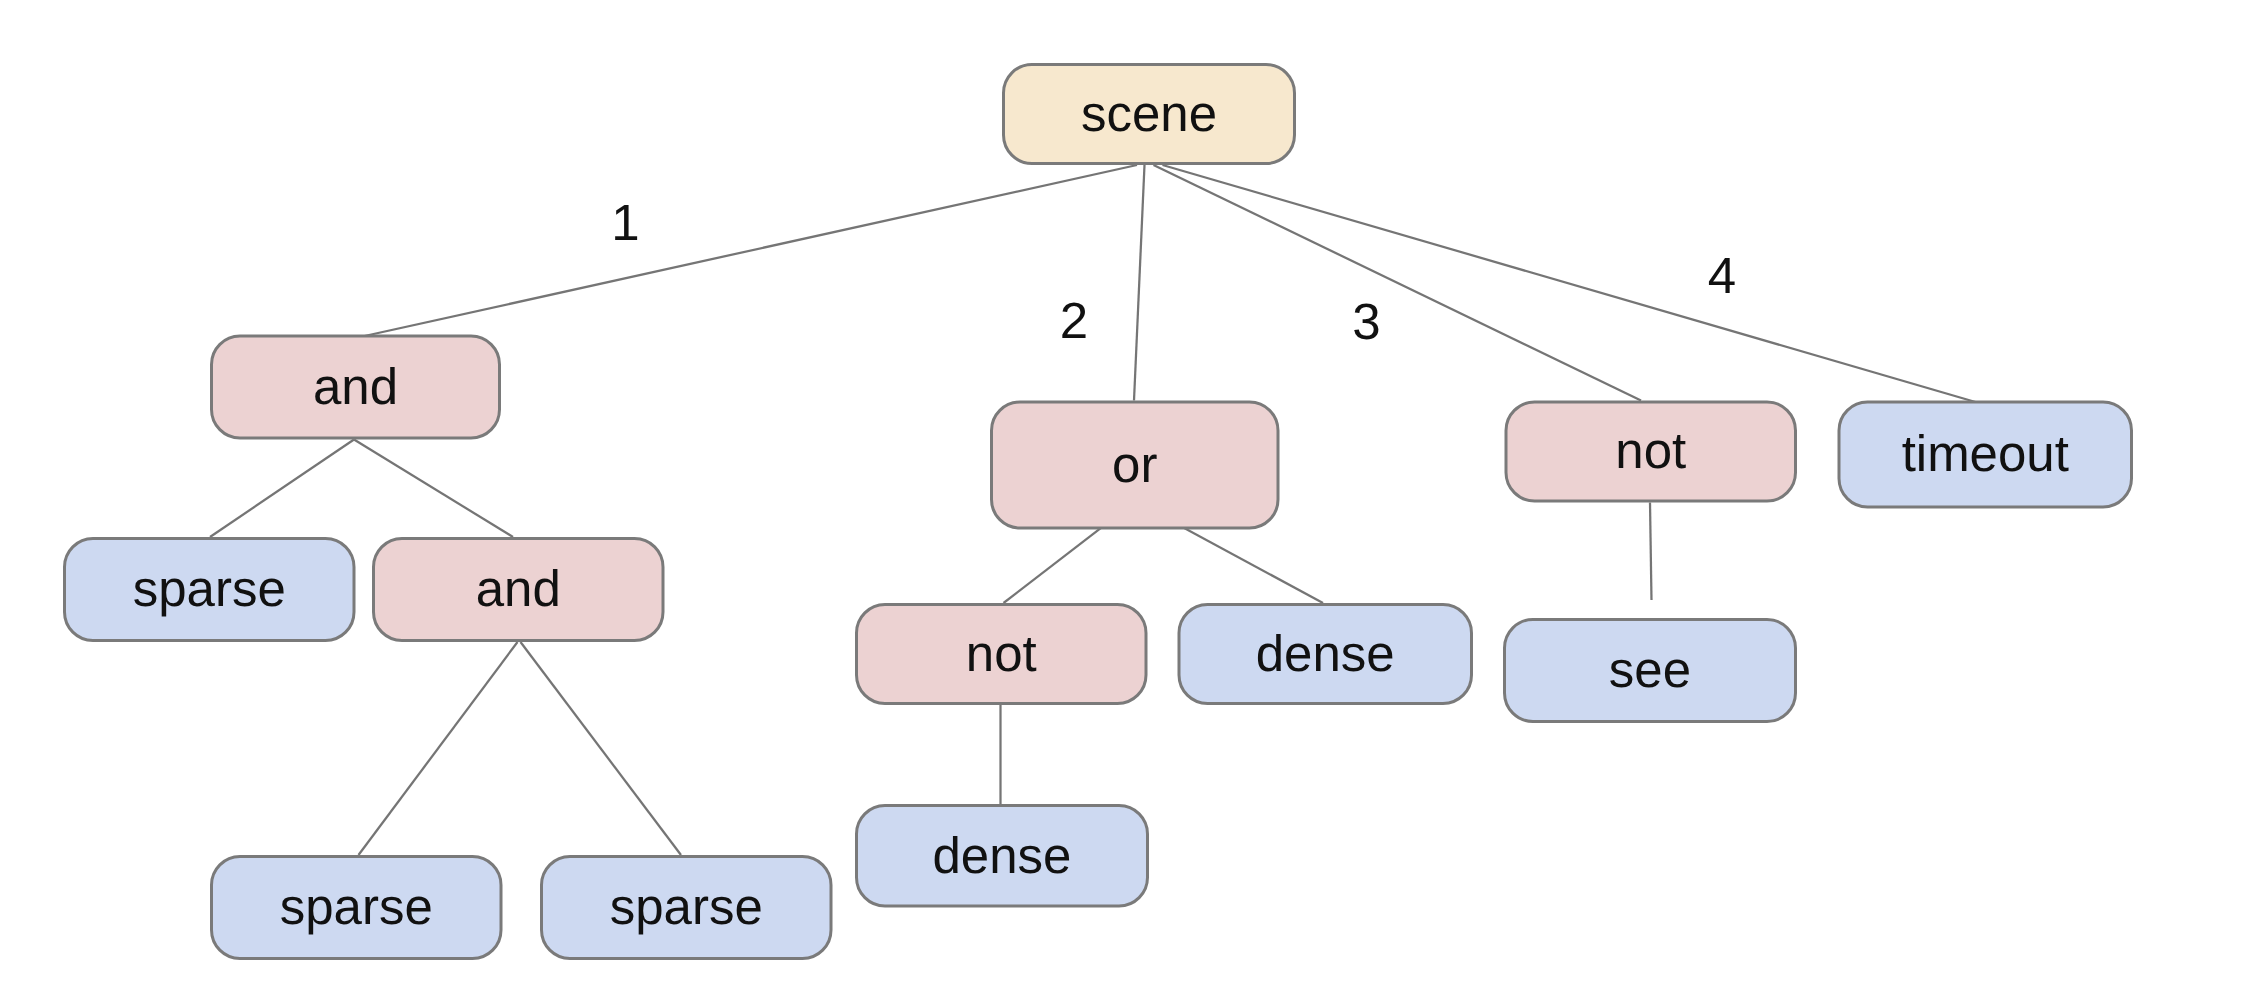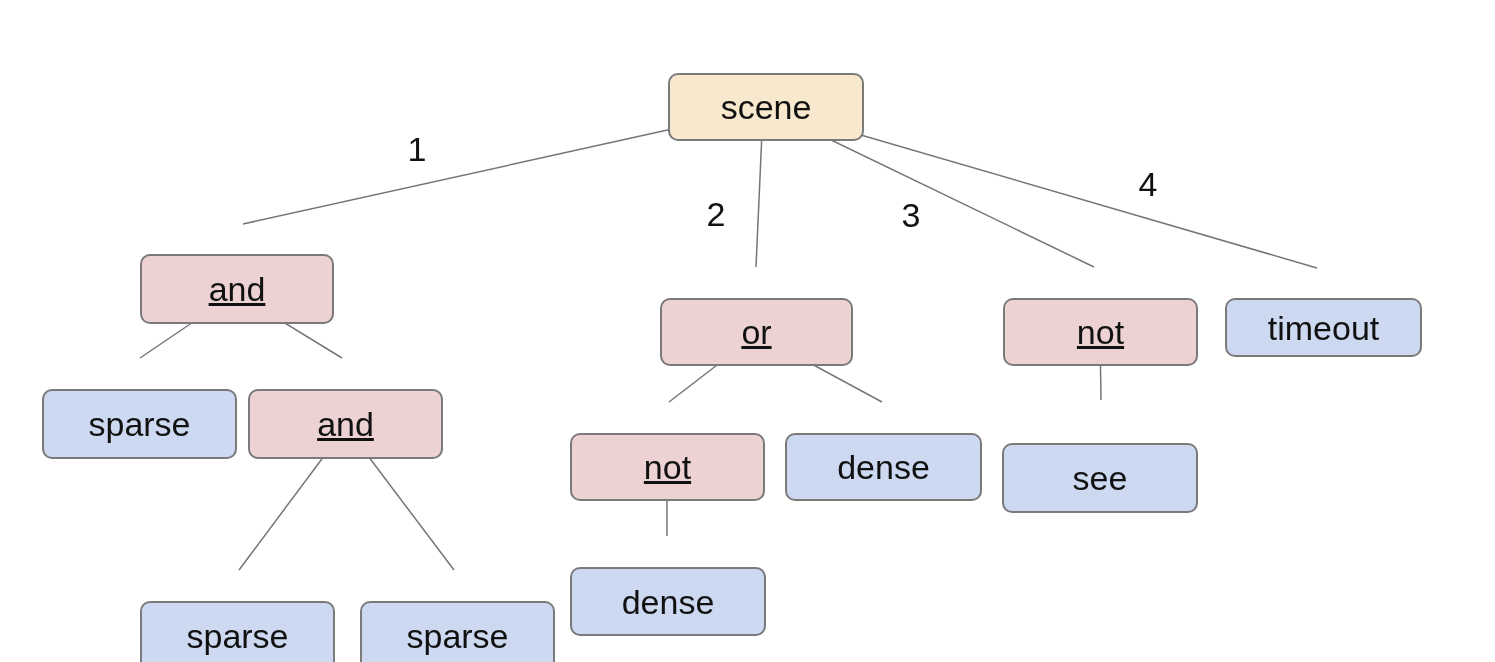--- a/index.html
+++ b/index.html
@@ -22,31 +22,30 @@
     pointer-events: none;
   }
   svg.edges line {
     stroke: var(--line, #757575);
     stroke-width: 1.5;
   }
   .node {
     position: absolute;
     box-sizing: border-box;
     border: 2px solid var(--border, #7a7a7a);
-    border-radius: 10px;
+    border-radius: 20px;
     display: flex;
     align-items: center;
     justify-content: center;
     font-size: 34px;
     color: var(--text, #111111);
     line-height: 1;
-    margin-top: 31px;
   }
   .node.root { background: var(--root-fill, #f7e8ce); }
-  .node.op   { background: var(--operator-fill, #ecd2d2); text-decoration: underline; }
+  .node.op   { background: var(--operator-fill, #ecd2d2); }
   .node.leaf { background: var(--leaf-fill, #cdd9f1); }
   .edge-label {
     position: absolute;
     transform: translate(-50%, -50%);
     font-size: 34px;
     color: var(--text, #111111);
     line-height: 1;
   }
 </style>
 </head>
@@ -70,29 +69,29 @@
   </svg>
 
   <div class="node root" style="left:668px; top:42px; width:196px; height:68px">
     <span>scene</span>
   </div>
 
   <div class="node op" style="left:140px; top:223px; width:194px; height:70px">
     <span>and</span>
   </div>
 
-  <div class="node op" style="left:660px; top:267px; width:193px; height:68px">
+  <div class="node op" style="left:660px; top:267px; width:193px; height:86px">
     <span>or</span>
   </div>
 
   <div class="node op" style="left:1003px; top:267px; width:195px; height:68px">
     <span>not</span>
   </div>
 
-  <div class="node leaf" style="left:1225px; top:267px; width:197px; height:59px">
+  <div class="node leaf" style="left:1225px; top:267px; width:197px; height:72px">
     <span>timeout</span>
   </div>
 
   <div class="node leaf" style="left:42px; top:358px; width:195px; height:70px">
     <span>sparse</span>
   </div>
 
   <div class="node op" style="left:248px; top:358px; width:195px; height:70px">
     <span>and</span>
   </div>

